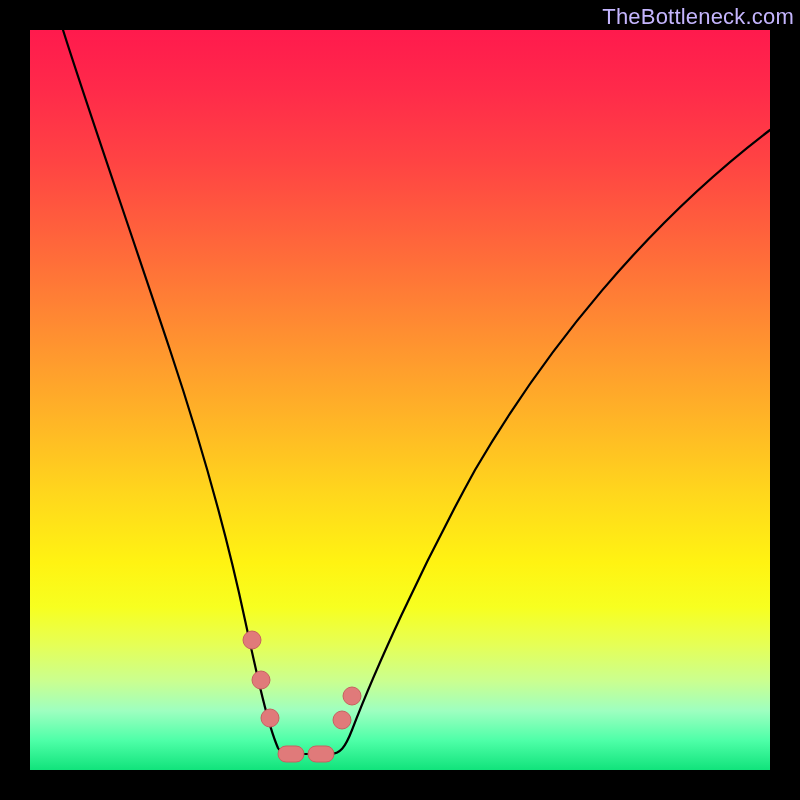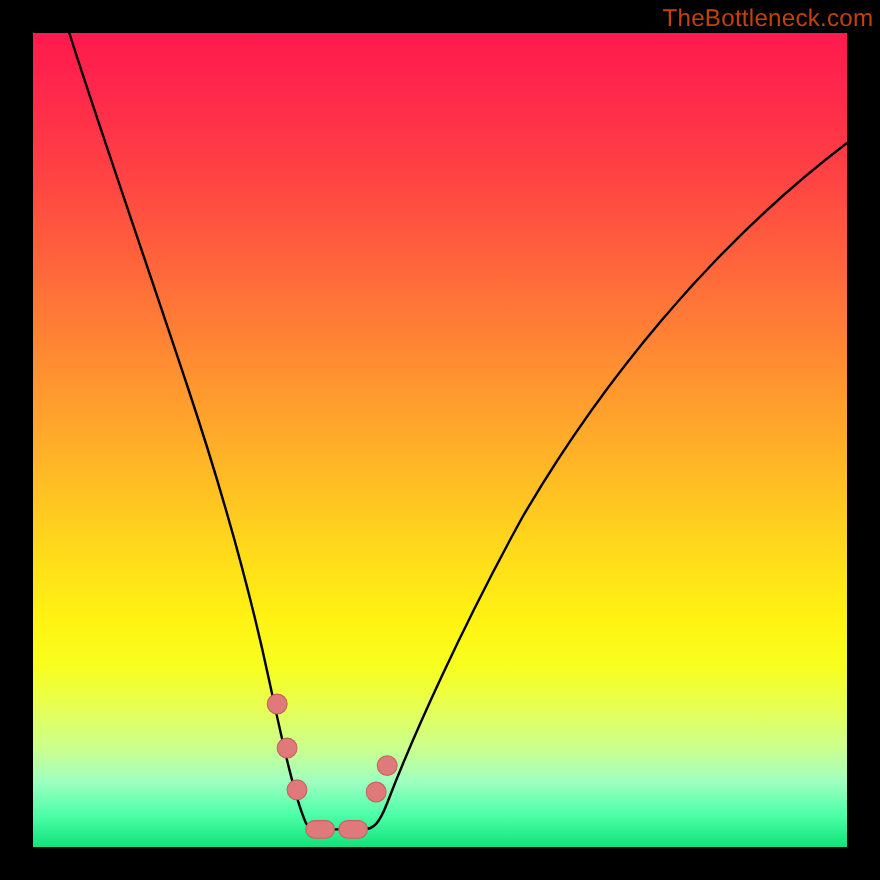--- a/index.html
+++ b/index.html
@@ -68,21 +68,21 @@
   }
   .markers .pill {
     fill: #e07a7a;
     stroke: #c86060;
     stroke-width: 1;
   }
   .watermark {
     position: absolute;
     top: 4px;
     right: 6px;
-    color: #c2410c;
+    color: #c4b5fd;
     font-size: 22px;
     font-weight: 500;
     letter-spacing: 0.2px;
     user-select: none;
   }
 </style>
 </head>
 <body>
 
 <div class="frame">

